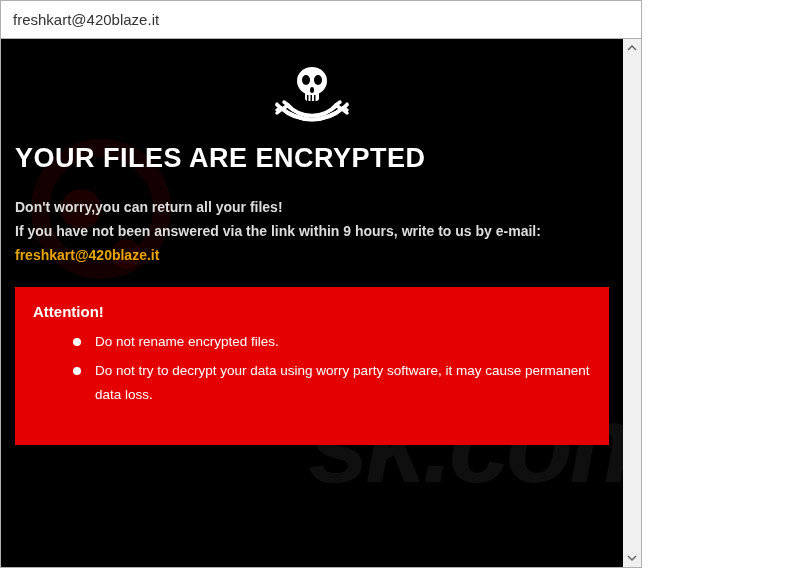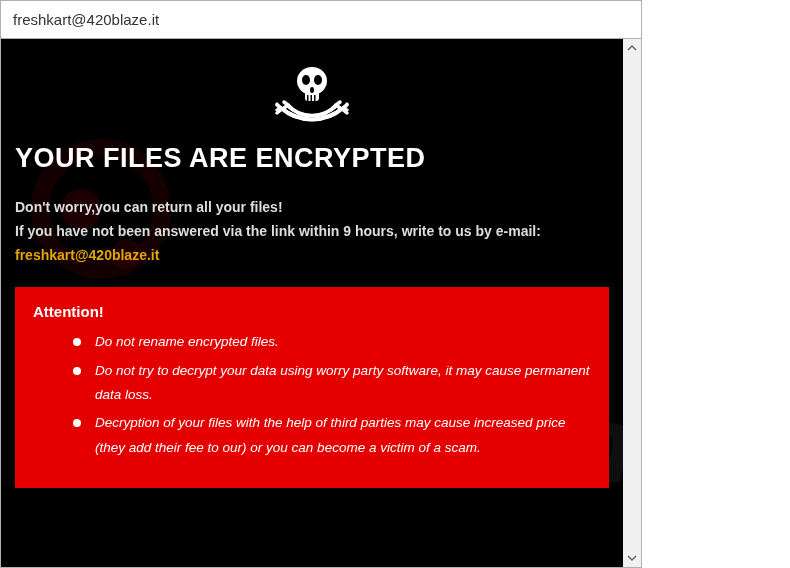--- a/index.html
+++ b/index.html
@@ -80,32 +80,31 @@
     line-height: 1.7;
     font-weight: bold;
     color: #ddd;
   }
   .highlight-yellow { color: #e6a500; font-weight: bold; }
   .highlight-red { color: #c02020; font-weight: bold; }
 
   .attention-box {
     background: #e40000;
     margin-top: 20px;
-    padding: 16px 18px 24px 18px;
+    padding: 16px 18px 34px 18px;
   }
   .attention-title {
     color: #fff;
     font-size: 15px;
     font-weight: bold;
     margin-bottom: 10px;
   }
   .attention-list {
     list-style: none;
     padding-left: 40px;
-    font-style: italic;
   }
   .attention-list li {
     color: #fff;
     font-size: 13.5px;
     line-height: 1.8;
     position: relative;
     padding-left: 22px;
     margin-bottom: 4px;
   }
   .attention-list li::before {
@@ -213,21 +212,20 @@
       <div class="line">Don't worry,you can return all your files!</div>
       <div class="line">
         <span>If you have not been answered via the link within 9 hours, write to us by e-mail: </span><span class="highlight-yellow">freshkart@420blaze.it</span>
       </div>
 
       <div class="attention-box">
         <div class="attention-title">Attention!</div>
         <ul class="attention-list">
           <li>Do not rename encrypted files.</li>
           <li>Do not try to decrypt your data using worry party software, it may cause permanent data loss.</li>
-          <li>Decryption of your files with the help of third parties may cause increased price (they add their fee to our) or you can become a victim of a scam.</li>
         </ul>
       </div>
 
     </div>
     <div class="scrollbar">
       <div class="scroll-arrow">
         <svg width="10" height="10" viewBox="0 0 10 10">
             <path d="M1 7 L5 3 L9 7" stroke="#666" stroke-width="1.5" fill="none"></path>
           </svg>
       </div>

